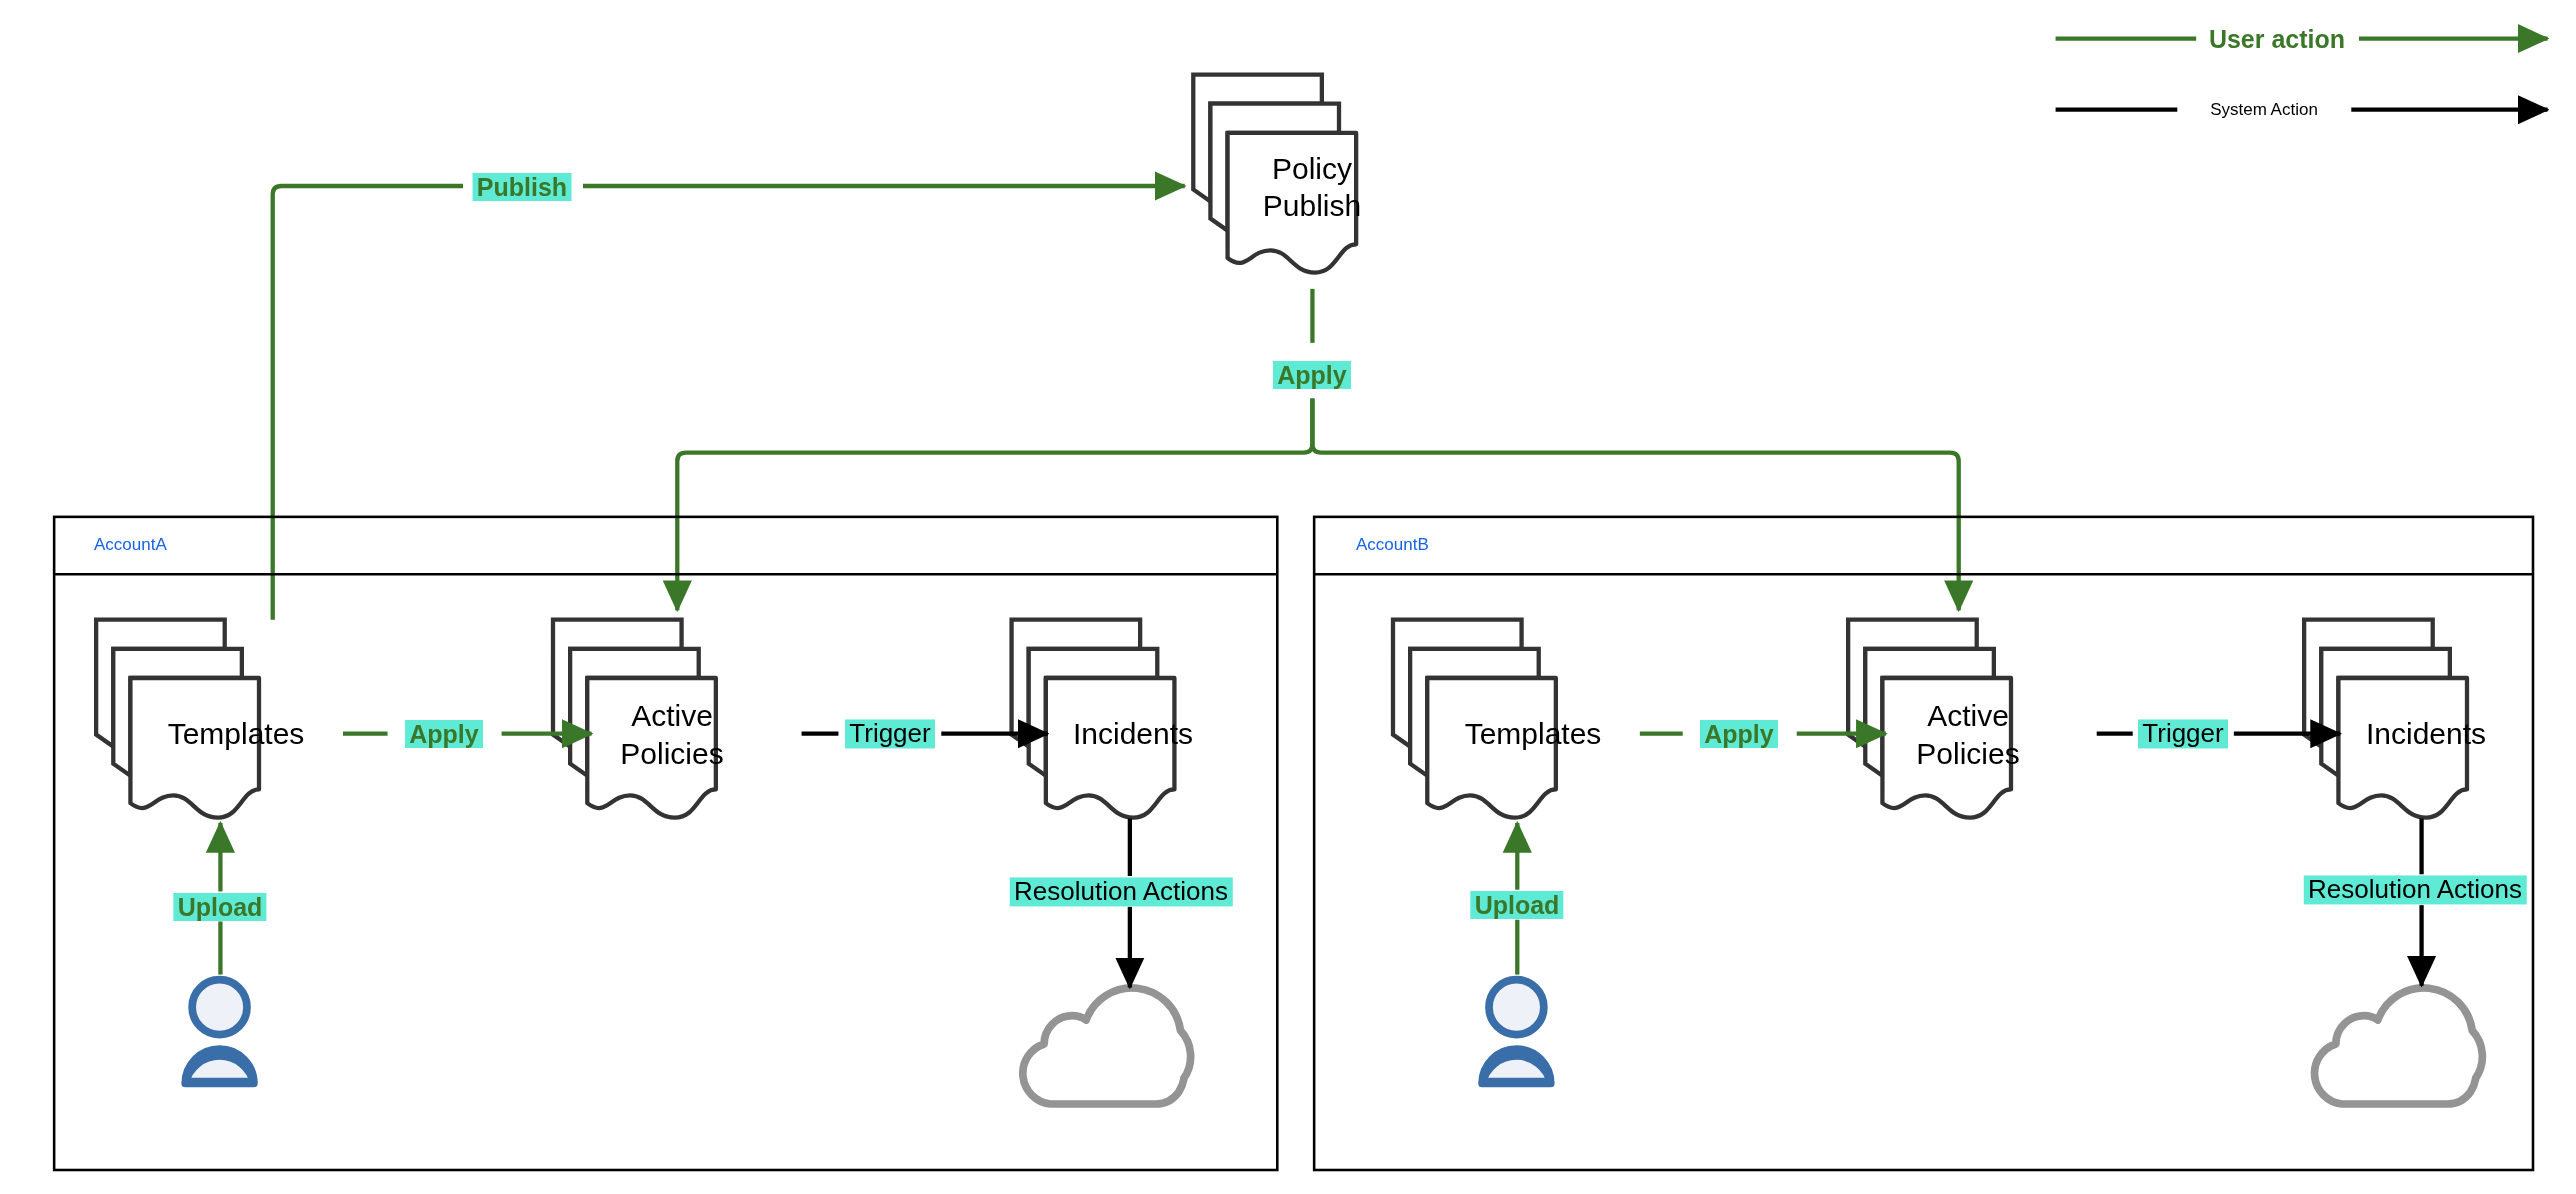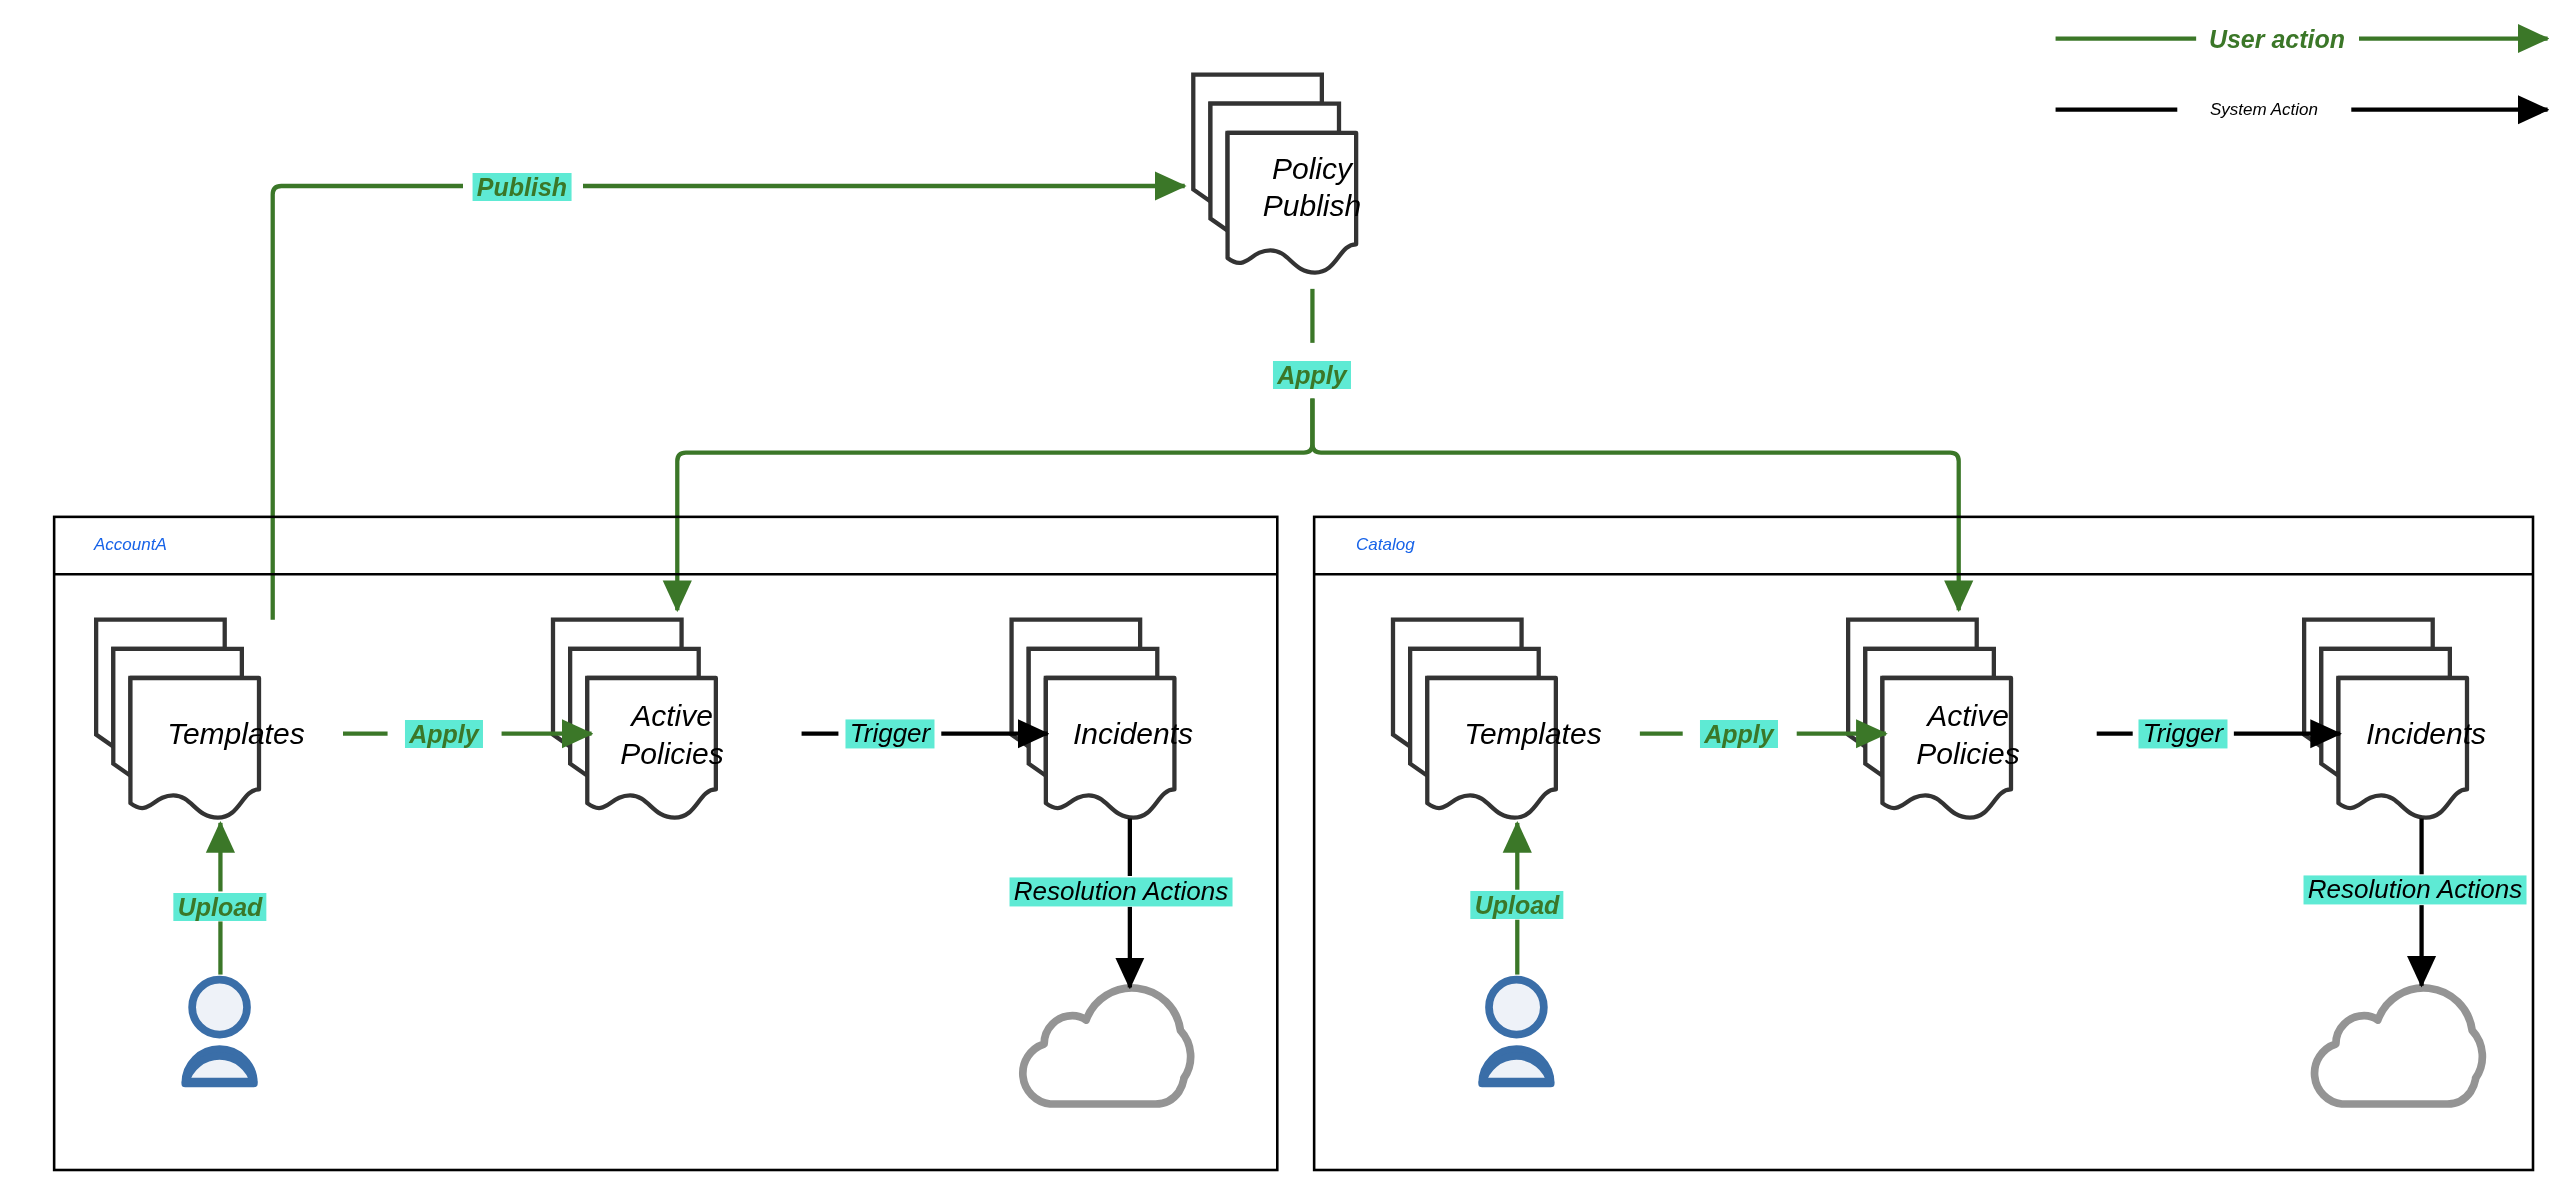--- a/index.html
+++ b/index.html
@@ -1,21 +1,21 @@
 <!DOCTYPE html>
 <html style="font-size:13.7px"><head>
 <meta charset="utf-8">
 <style>
   html,body{margin:0;padding:0;background:#ffffff;}
   body{
     width:2576px;height:1194px;
     font-family:"Liberation Sans", sans-serif;
     overflow:hidden;
   }
-  #stage{position:relative;width:2576px;height:860px;font-style:italic;}
+  #stage{position:relative;width:2576px;height:860px;}
   #stage svg{position:absolute;top:0;left:0;width:2576px;height:1194px;}
   .lbl{
     position:absolute;
     white-space:nowrap;
     font-family:"Liberation Sans", sans-serif;
     line-height:1.12;
     text-align:center;
     transform:translate(-50%,-50%);
   }
   .lbl-node{font-size:30px;color:#000000;font-weight:400;}
@@ -196,21 +196,21 @@
   <div class="lbl lbl-node" style="left:672px;top:716px;">Active</div>
   <div class="lbl lbl-node" style="left:672px;top:754px;">Policies</div>
 
   <div class="lbl lbl-node" style="left:1133px;top:734px;">Incidents</div>
 
   <div class="lbl lbl-edge-user lbl-bg" style="left:220px;top:907px;">Upload</div>
   <div class="lbl lbl-edge-user lbl-bg" style="left:444px;top:734px;">Apply</div>
   <div class="lbl lbl-edge-sys lbl-bg" style="left:890px;top:734px;">Trigger</div>
   <div class="lbl lbl-edge-sys lbl-bg" style="left:1121px;top:892px;">Resolution Actions</div>
 
-  <div class="lbl lbl-account" style="left:1334px;top:535px;">Catalog</div>
+  <div class="lbl lbl-account" style="left:1334px;top:535px;">AccountB</div>
 
   <div class="lbl lbl-node" style="left:1533px;top:734px;">Templates</div>
 
   <div class="lbl lbl-node" style="left:1968px;top:716px;">Active</div>
   <div class="lbl lbl-node" style="left:1968px;top:754px;">Policies</div>
 
   <div class="lbl lbl-node" style="left:2426px;top:734px;">Incidents</div>
 
   <div class="lbl lbl-edge-user lbl-bg" style="left:1517px;top:905px;">Upload</div>
   <div class="lbl lbl-edge-user lbl-bg" style="left:1739px;top:734px;">Apply</div>

